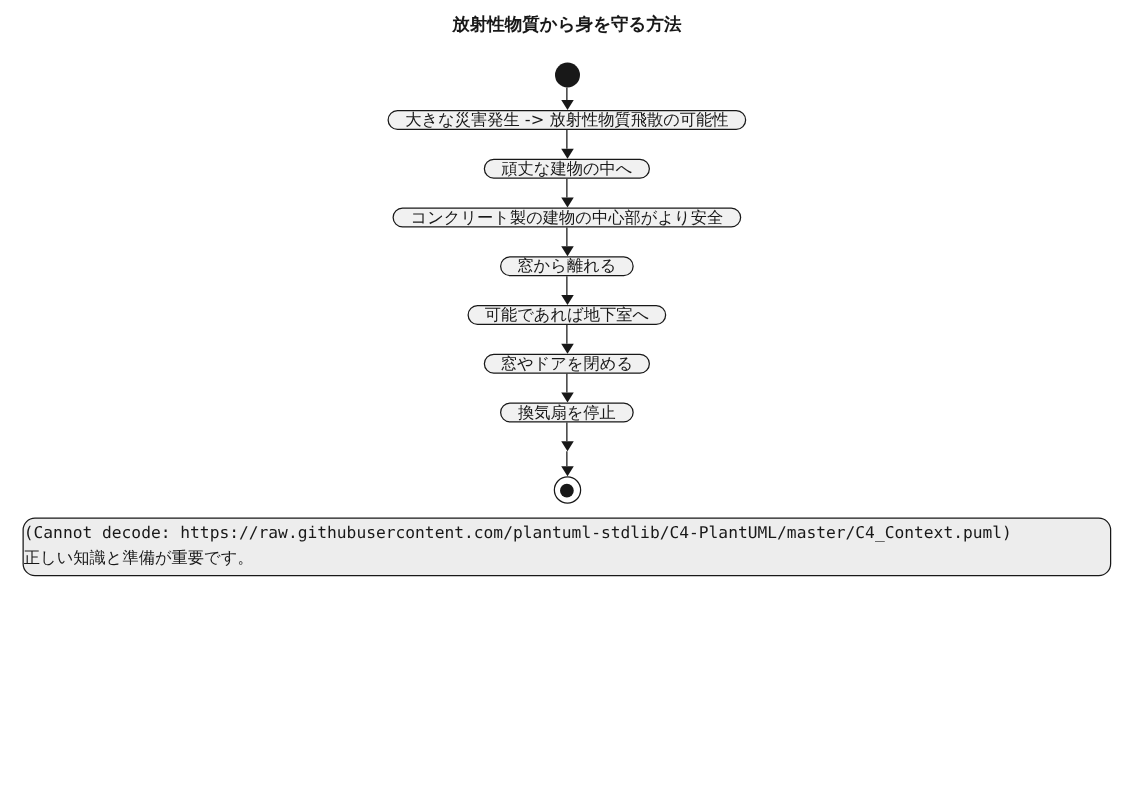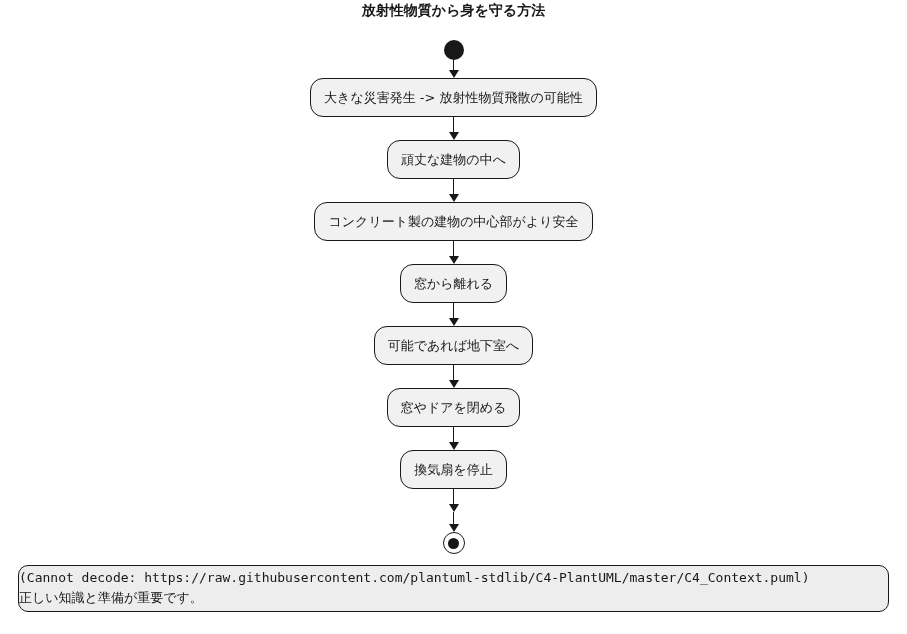--- a/index.html
+++ b/index.html
@@ -13,20 +13,21 @@
     height: 634px;
     background: #ffffff;
     display: flex;
     flex-direction: column;
     align-items: center;
     font-family: "DejaVu Sans", sans-serif;
     color: #181818;
     overflow: hidden;
   }
   .title {
+    margin-top: 10px;
     height: 21px;
     line-height: 21px;
     font-size: 14px;
     font-weight: bold;
     white-space: nowrap;
   }
   .start-node {
     margin-top: 19px;
     width: 20px;
     height: 20px;
@@ -51,21 +52,21 @@
     height: 0;
     border-left: 5px solid transparent;
     border-right: 5px solid transparent;
     border-top: 8px solid var(--arrow, #181818);
     flex: 0 0 auto;
   }
   .arrow.a-start { height: 18px; }
   .arrow.a-mid   { height: 23px; }
   .arrow.a-end   { height: 20px; }
   .activity {
-    height: 39px;
+    height: 16px;
     box-sizing: border-box;
     display: flex;
     align-items: center;
     justify-content: center;
     padding: 0 13px;
     background: var(--activity-fill, #F1F1F1);
     border: 1px solid var(--activity-border, #181818);
     border-radius: 13px;
     font-size: 13px;
     white-space: nowrap;

